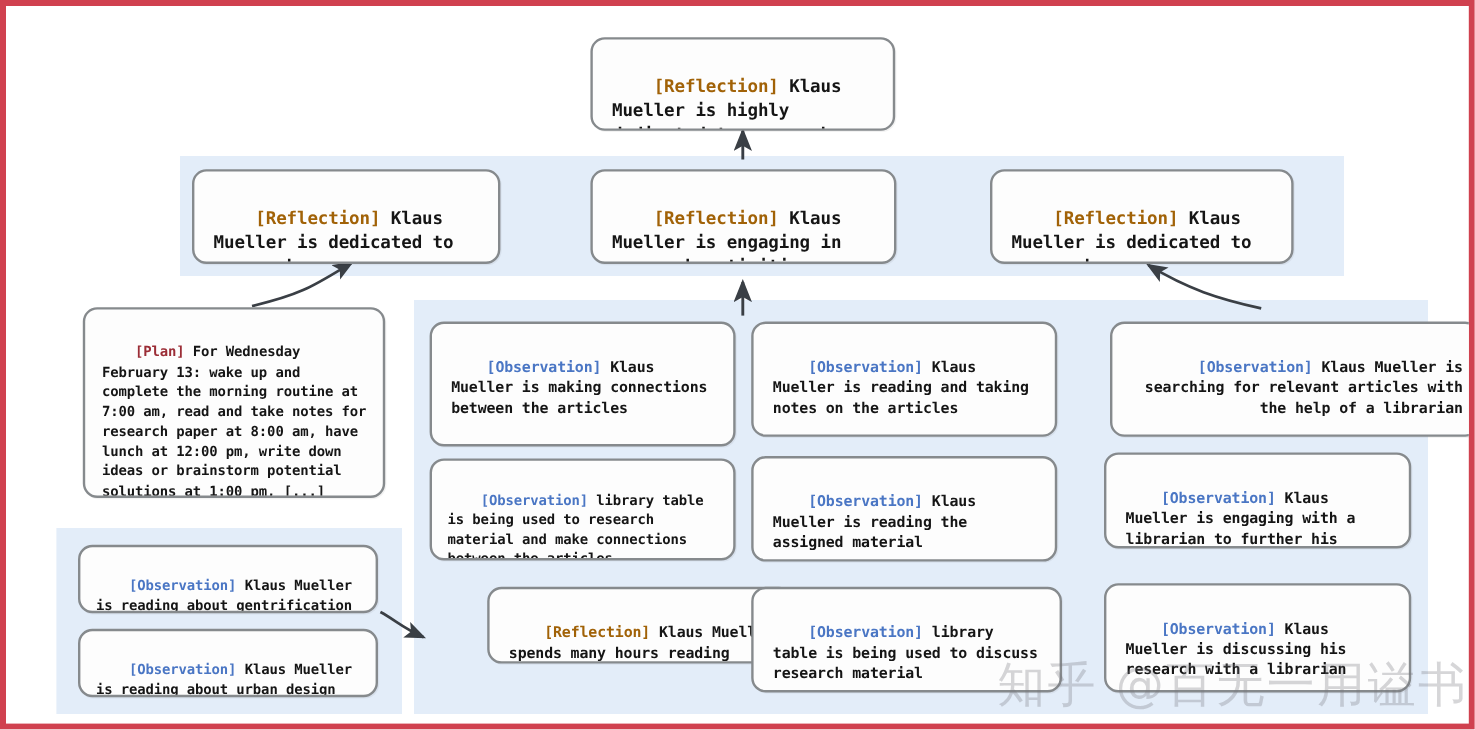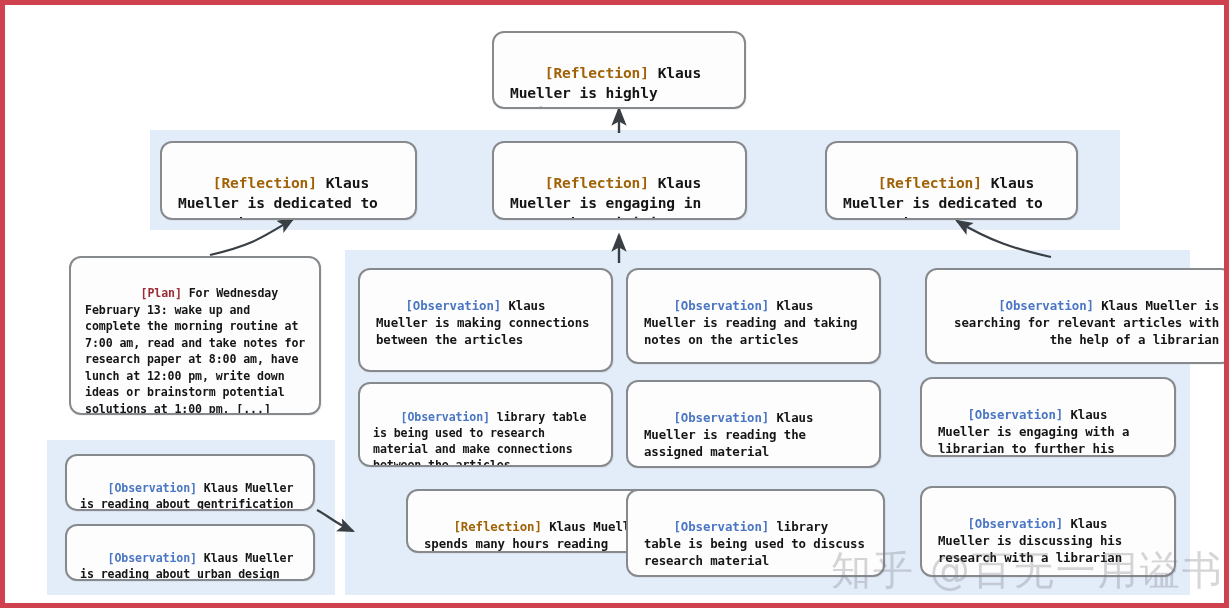--- a/index.html
+++ b/index.html
@@ -38,21 +38,21 @@
     color: #151515;
     font-weight: bold;
     letter-spacing: -0.1px;
     box-shadow: 1px 1px 0 rgba(0,0,0,0.05);
     white-space: pre-wrap;
     overflow: hidden;
   }
   .node .tag { font-weight: bold; }
   .tag-reflection { color: #a16207; }
   .tag-observation { color: #4a76c4; }
-  .tag-plan { color: #9b2d36; margin-left: 28px; }
+  .tag-plan { color: #9b2d36; }
 
   .fs-15 { font-size: 14.6px; }
   .fs-13 { font-size: 12.4px; }
   .fs-12 { font-size: 11.6px; }
 
   
   #arrows {
     position: absolute;
     left: 0; top: 0;
     width: 1229px;

